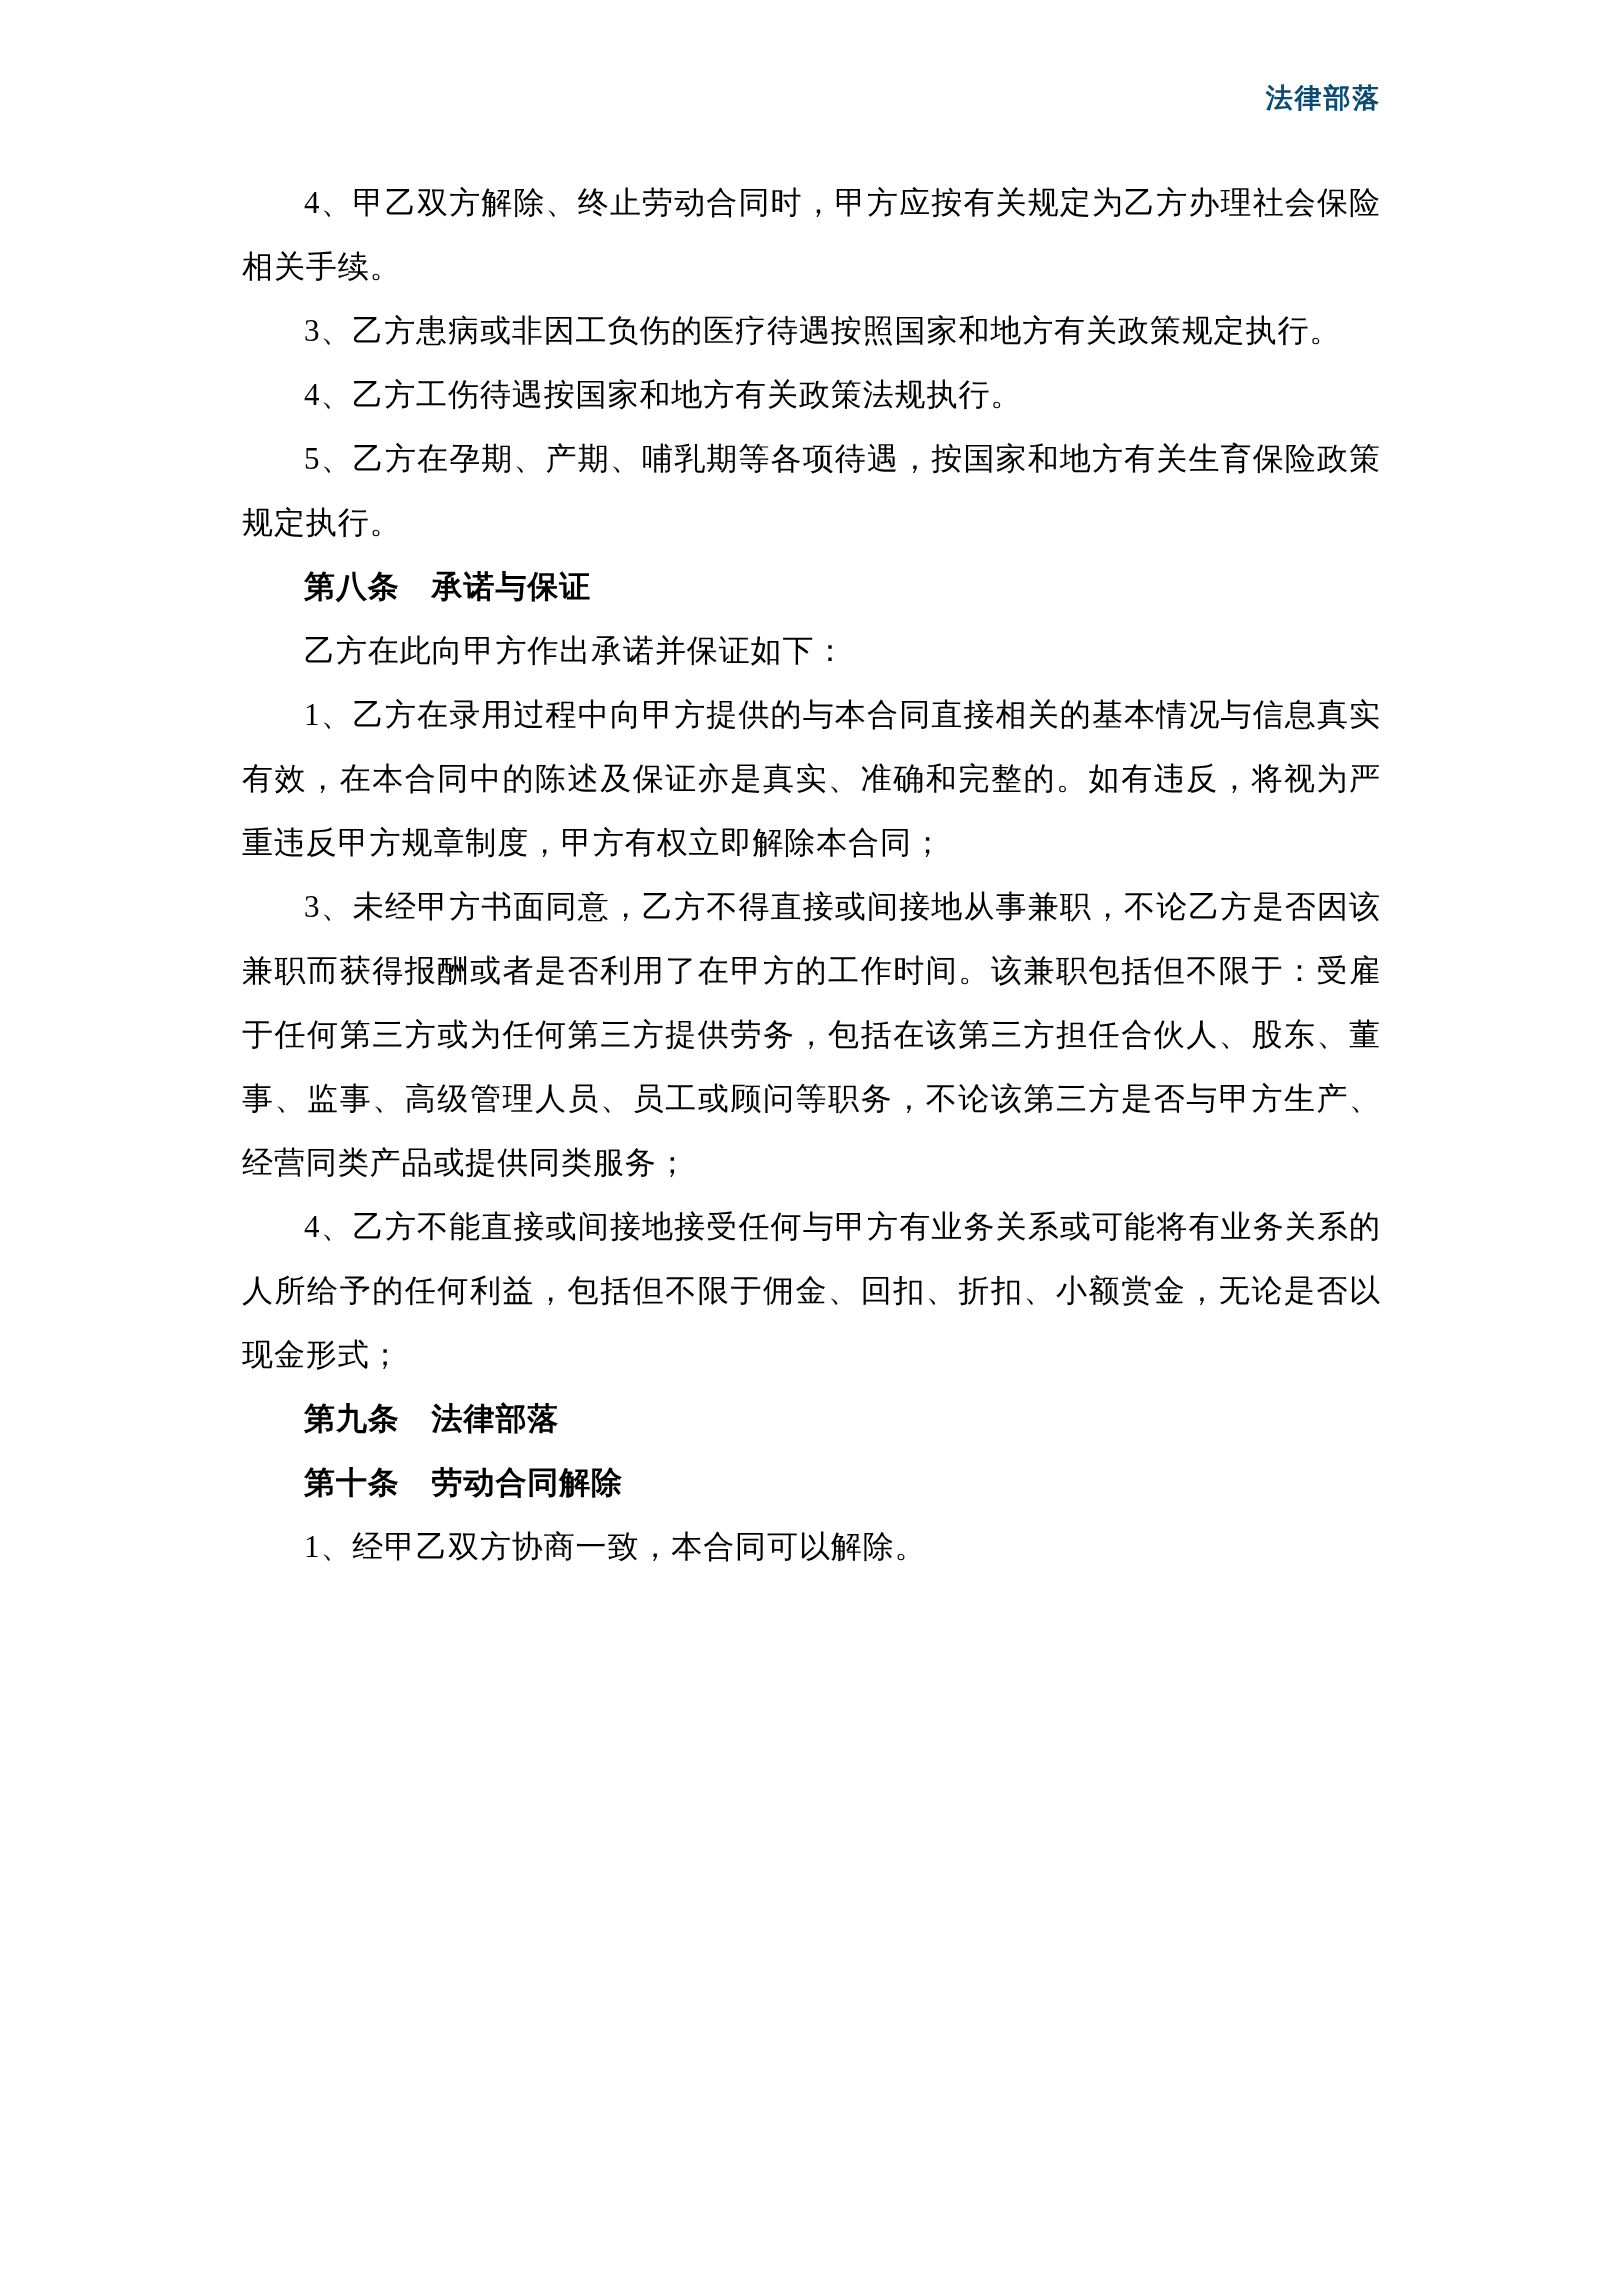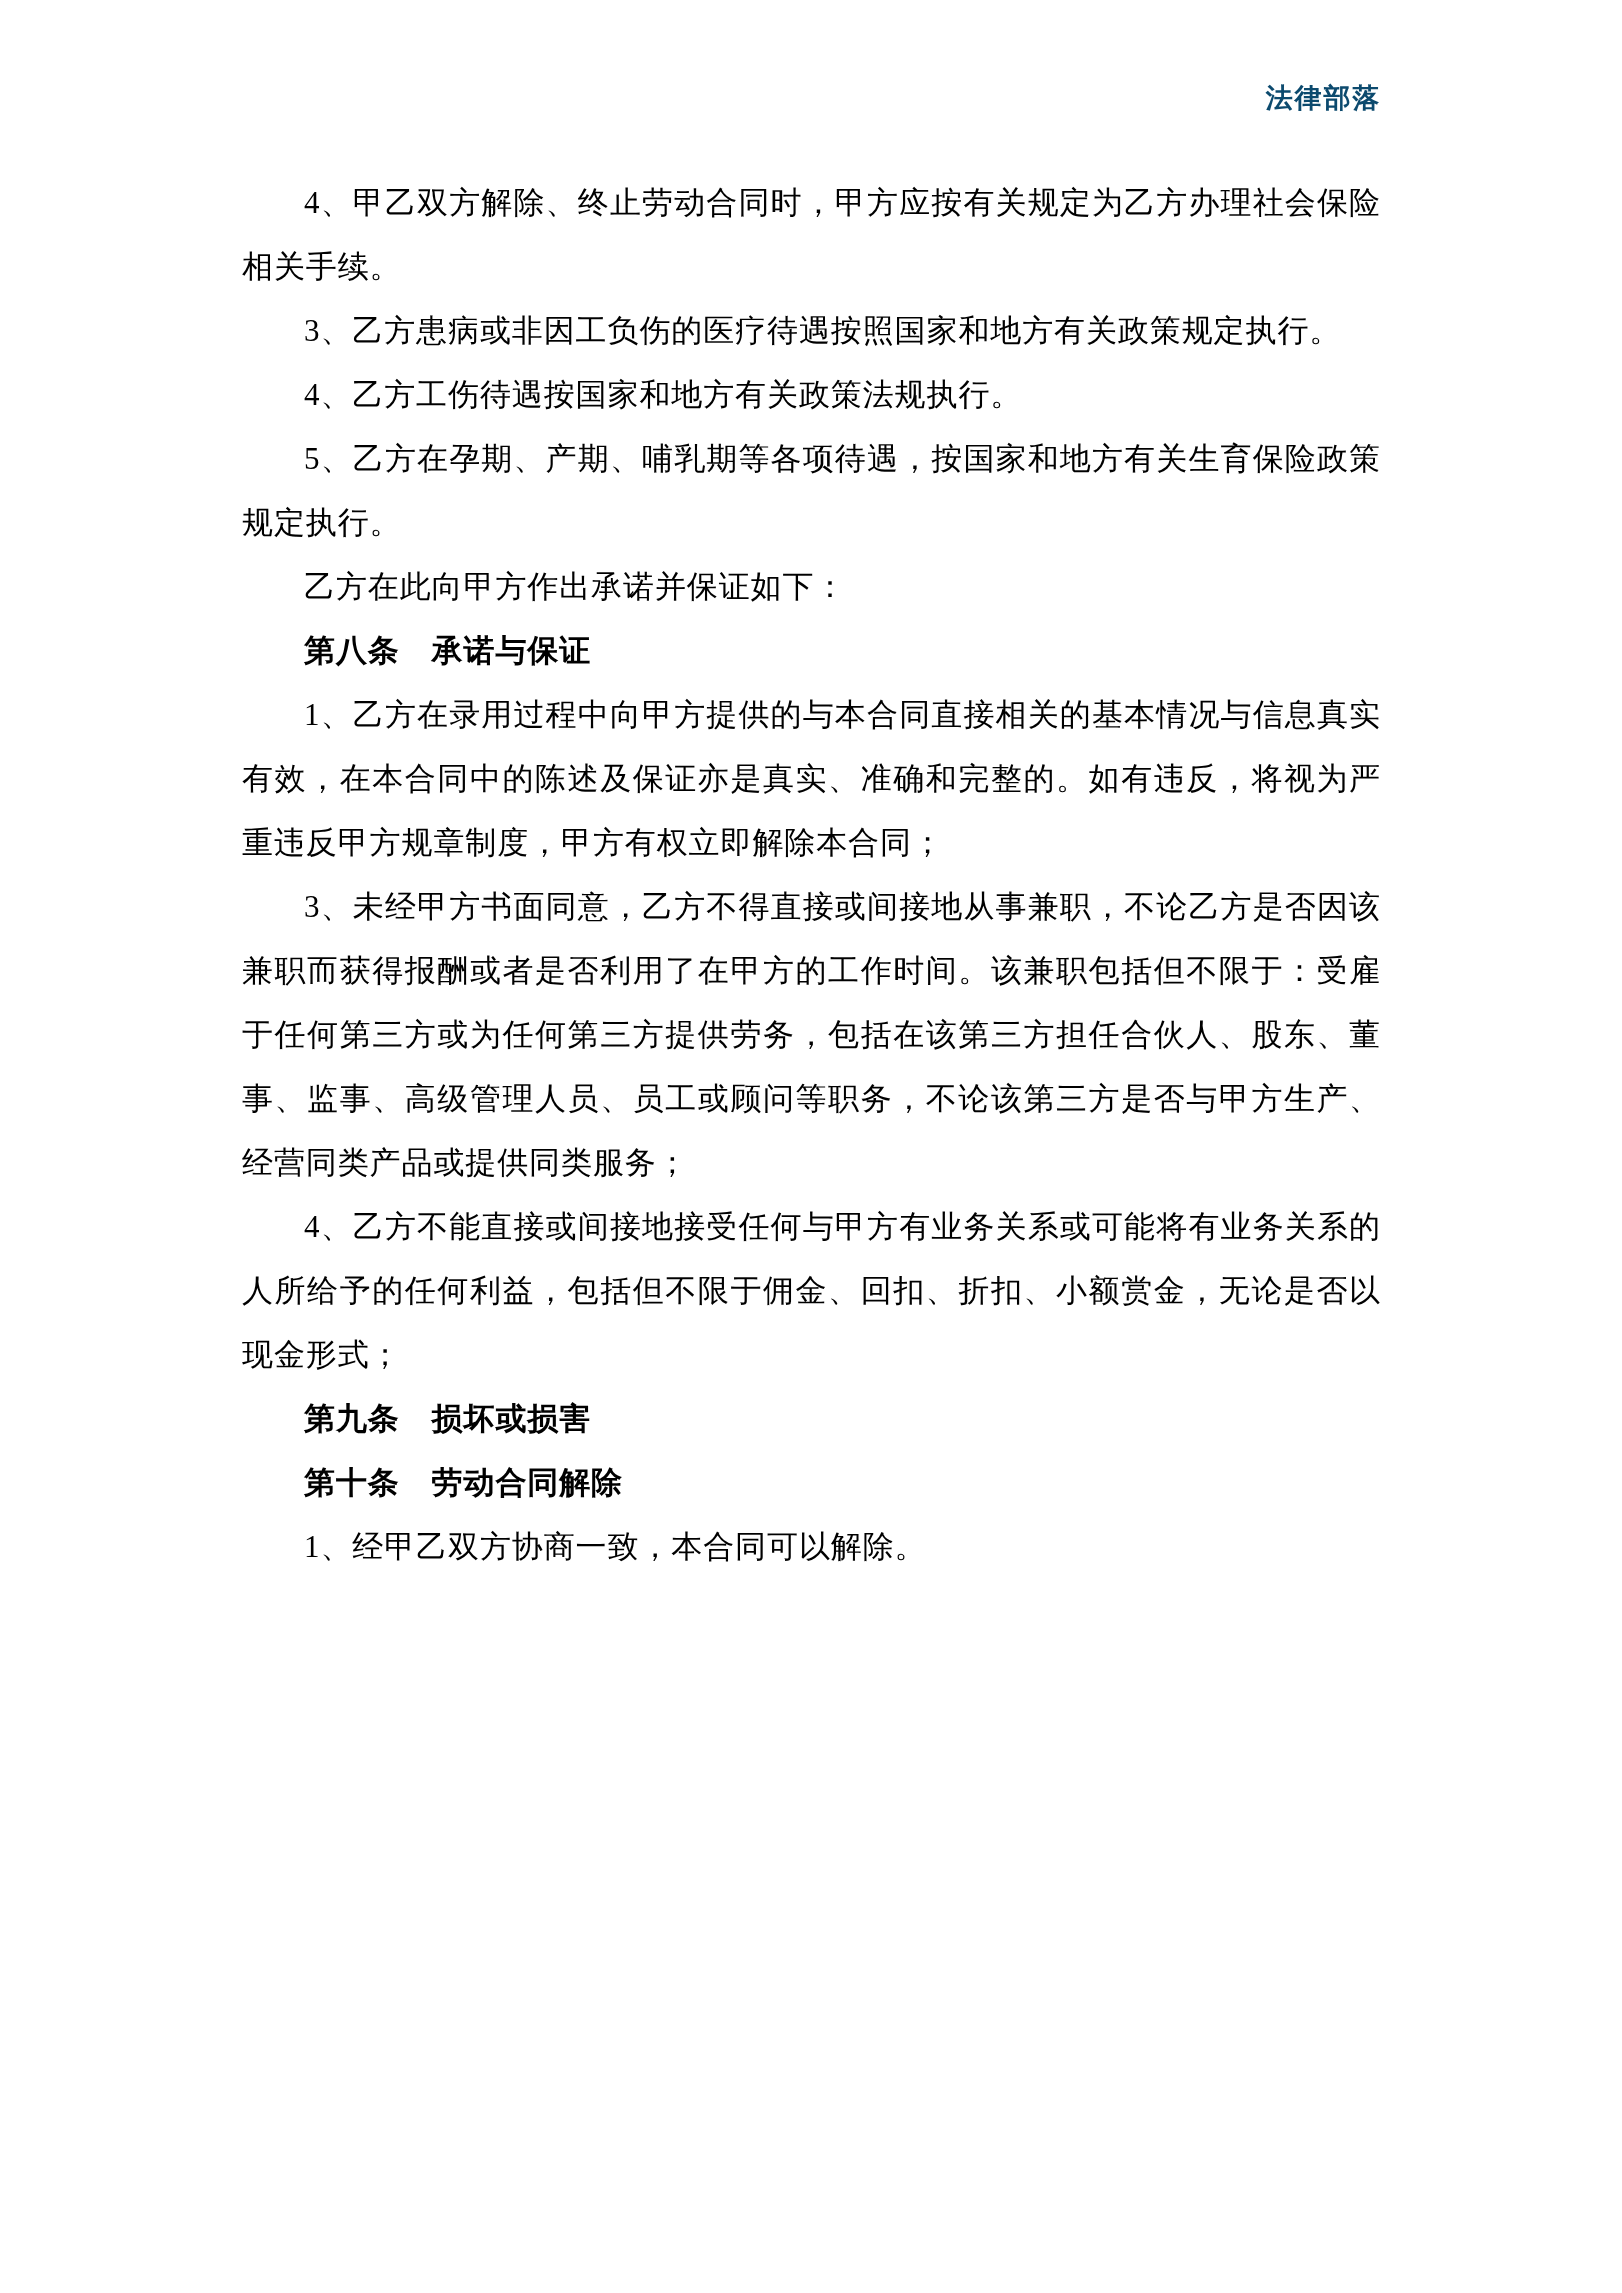--- a/index.html
+++ b/index.html
@@ -52,23 +52,23 @@
 
 <div class="page">
   <div class="page-header">
     <span class="brand">法律部落</span>
   </div>
   <div class="content" id="doc-content">
       <p class="para body">4、甲乙双方解除、终止劳动合同时，甲方应按有关规定为乙方办理社会保险相关手续。</p>
       <p class="para body">3、乙方患病或非因工负伤的医疗待遇按照国家和地方有关政策规定执行。</p>
       <p class="para body">4、乙方工伤待遇按国家和地方有关政策法规执行。</p>
       <p class="para body">5、乙方在孕期、产期、哺乳期等各项待遇，按国家和地方有关生育保险政策规定执行。</p>
+      <p class="para heading">第八条　承诺与保证</p>
       <p class="para body">乙方在此向甲方作出承诺并保证如下：</p>
-      <p class="para heading">第八条　承诺与保证</p>
       <p class="para body">1、乙方在录用过程中向甲方提供的与本合同直接相关的基本情况与信息真实有效，在本合同中的陈述及保证亦是真实、准确和完整的。如有违反，将视为严重违反甲方规章制度，甲方有权立即解除本合同；</p>
       <p class="para body">3、未经甲方书面同意，乙方不得直接或间接地从事兼职，不论乙方是否因该兼职而获得报酬或者是否利用了在甲方的工作时间。该兼职包括但不限于：受雇于任何第三方或为任何第三方提供劳务，包括在该第三方担任合伙人、股东、董事、监事、高级管理人员、员工或顾问等职务，不论该第三方是否与甲方生产、经营同类产品或提供同类服务；</p>
       <p class="para body">4、乙方不能直接或间接地接受任何与甲方有业务关系或可能将有业务关系的人所给予的任何利益，包括但不限于佣金、回扣、折扣、小额赏金，无论是否以现金形式；</p>
-      <p class="para heading">第九条　损坏或损害</p>
+      <p class="para heading">第九条　法律部落</p>
       <p class="para heading">第十条　劳动合同解除</p>
       <p class="para body">1、经甲乙双方协商一致，本合同可以解除。</p>
     </div>
 </div>
 
 
 </body></html>

